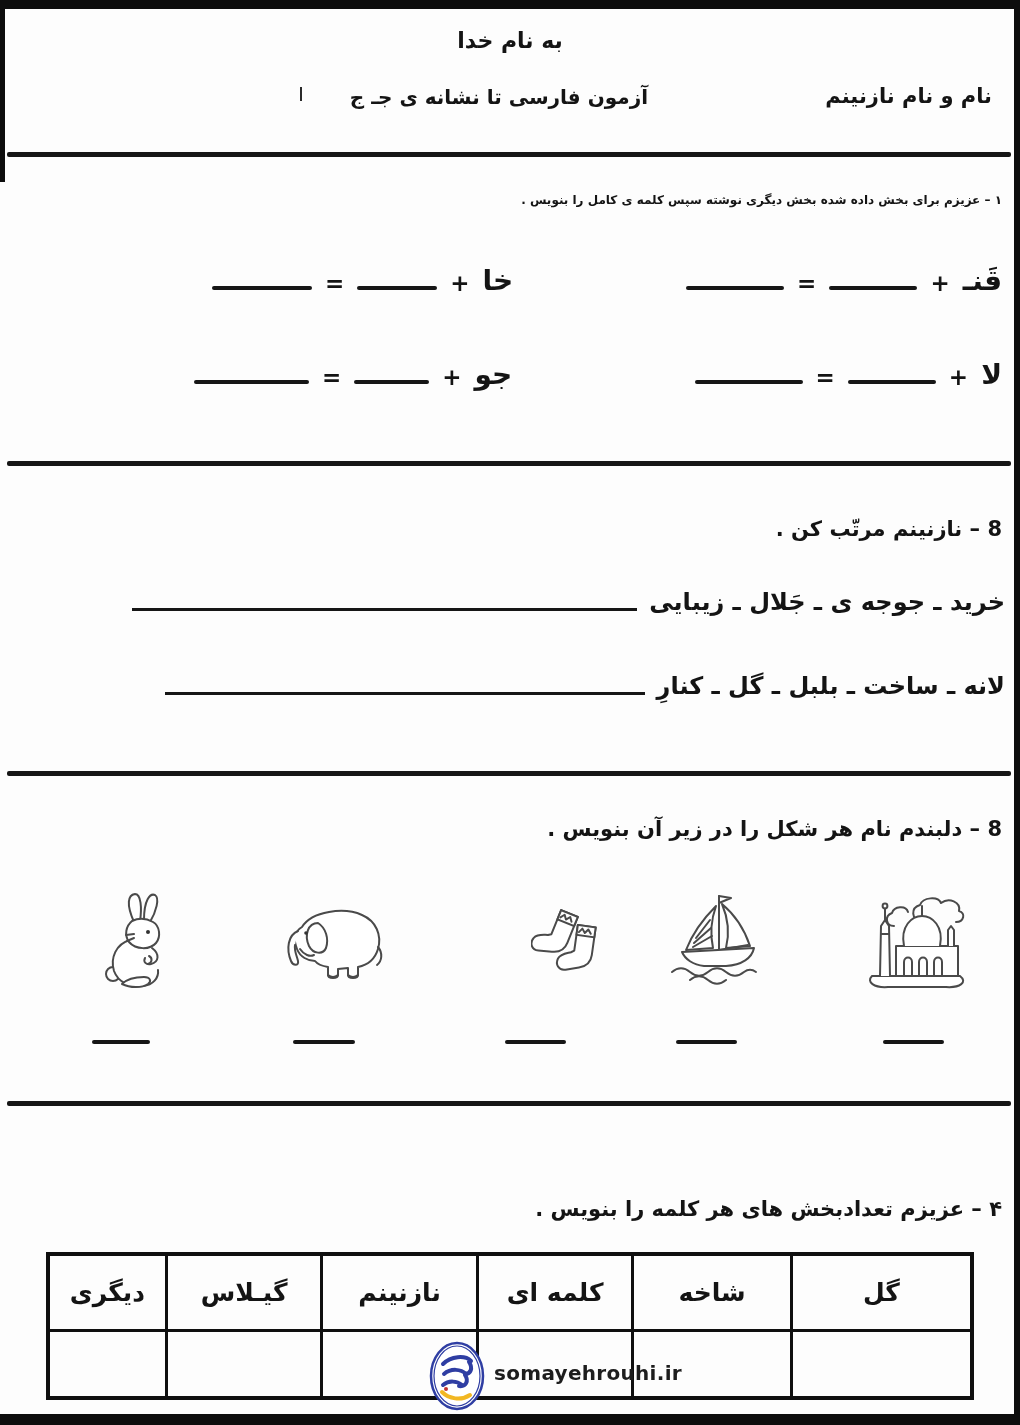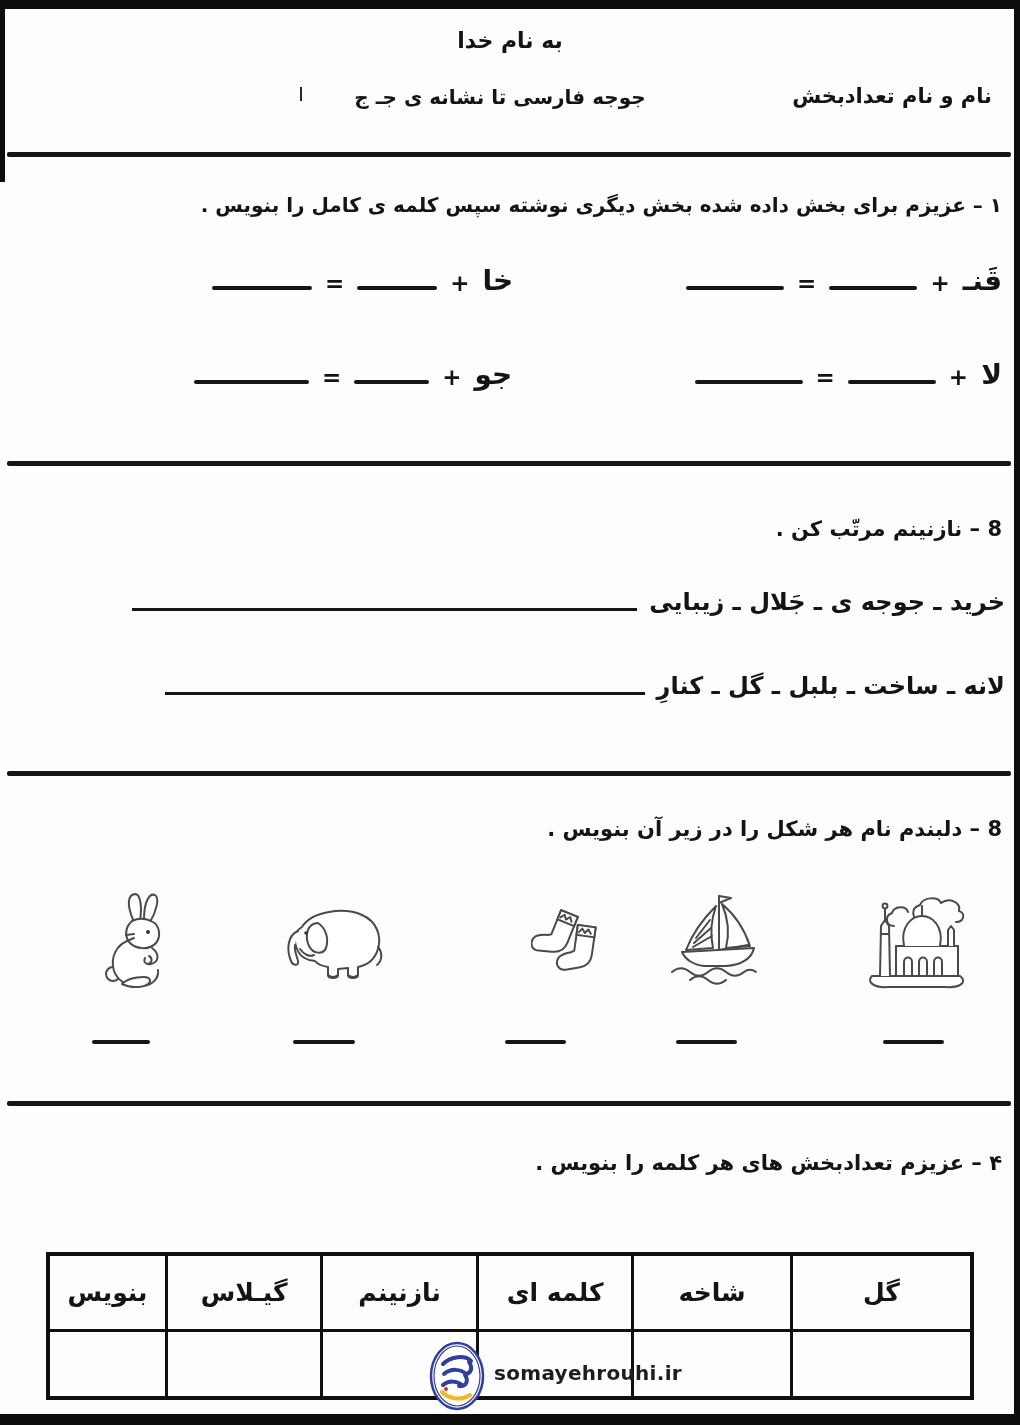--- a/index.html
+++ b/index.html
@@ -18,24 +18,24 @@
 
   .rtl { direction:rtl; unicode-bidi:isolate; }
   .center-text { position:absolute; left:0; right:0; text-align:center; }
 
   .bismillah { top:28px; font-size:22px; font-weight:bold; }
   .name-label { position:absolute; top:84px; right:28px; font-size:21px; font-weight:bold; direction:rtl; white-space:nowrap; }
   .exam-title { position:absolute; top:85px; left:352px; width:296px; text-align:center; font-size:20px; font-weight:bold; direction:rtl; white-space:nowrap; }
   .stray-mark { position:absolute; left:300px; top:87px; width:2px; height:14px; background:#2a2a2a; }
 
   .instruction { position:absolute; right:18px; direction:rtl; font-weight:bold; white-space:nowrap; }
-  .q1 { top:193px; font-size:20px; }
+  .q1 { top:193px; font-size:12px; }
   .q2 { top:517px; font-size:21px; }
   .q3 { top:817px; font-size:21px; }
-  .q4 { top:1151px; font-size:21px; }
+  .q4 { top:1197px; font-size:21px; }
 
   .equation { position:absolute; display:flex; direction:rtl; align-items:center; gap:13px; height:46px; }
   .equation .given { font-size:28px; font-weight:bold; line-height:1; }
   .equation .op    { font-size:23px; font-weight:bold; transform:translateY(2px); }
   .blank { height:0; border-bottom:4px solid #161616; transform:translateY(7px); border-radius:2px; }
 
   .scramble { position:absolute; right:15px; display:flex; direction:rtl; align-items:flex-end; gap:12px; font-weight:bold; font-size:24px; white-space:nowrap; }
   .scramble .answer-line { border-bottom:3px solid #161616; margin-bottom:5px; height:0; }
 
   .pict { position:absolute; }
@@ -60,22 +60,22 @@
 <body>
 
 <div class="page">
 
   <div class="bar-top"></div>
   <div class="edge-left"></div>
   <div class="edge-right"></div>
   <div class="bar-bottom"></div>
 
   <div class="center-text bismillah rtl">به نام خدا</div>
-  <div class="name-label">نام و نام تعدادبخش</div>
-  <div class="exam-title">جوجه فارسی تا نشانه ی جـ ج</div>
+  <div class="name-label">نام و نام نازنینم</div>
+  <div class="exam-title">آزمون فارسی تا نشانه ی جـ ج</div>
   <div class="stray-mark"></div>
 
   <div class="divider" style="top:152px"></div>
 
   <div class="instruction q1">۱ – عزیزم برای بخش داده شده بخش دیگری نوشته سپس کلمه ی کامل را بنویس .</div>
 
   <div class="equation" style="top:258px; right:18px">
     <span class="given">قَنـ</span>
     <span class="op">+</span>
     <span class="blank" style="width:88px"></span>
@@ -214,21 +214,21 @@
     <colgroup>
       <col style="width:118px">
         <col style="width:155px">
         <col style="width:155px">
       <col style="width:155px">
         <col style="width:158px">
         <col style="width:180px">
     </colgroup>
     <tbody>
         <tr class="words">
-      <td>بنویس</td>
+      <td>دیگری</td>
       <td>گیـلاس</td>
       <td>نازنینم</td>
       <td>کلمه ای</td>
       <td>شاخه</td>
       <td>گل</td>
     </tr>
     <tr class="empty">
       <td></td>
       <td></td>
       <td></td>

